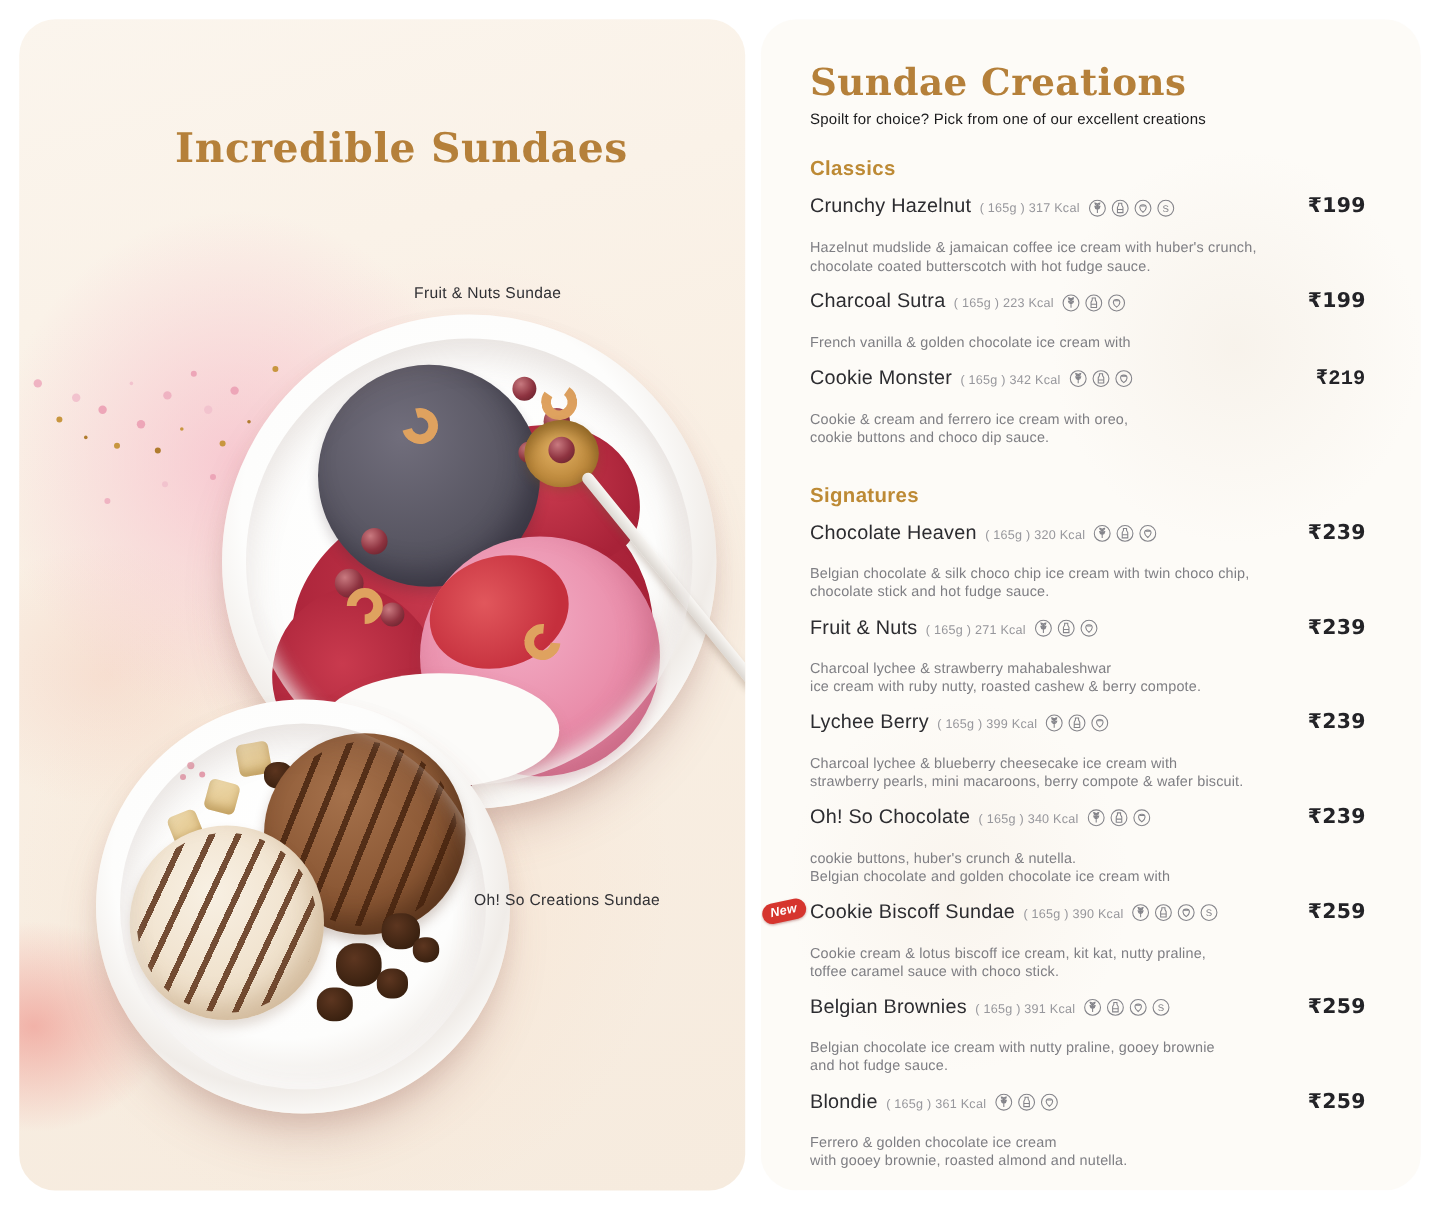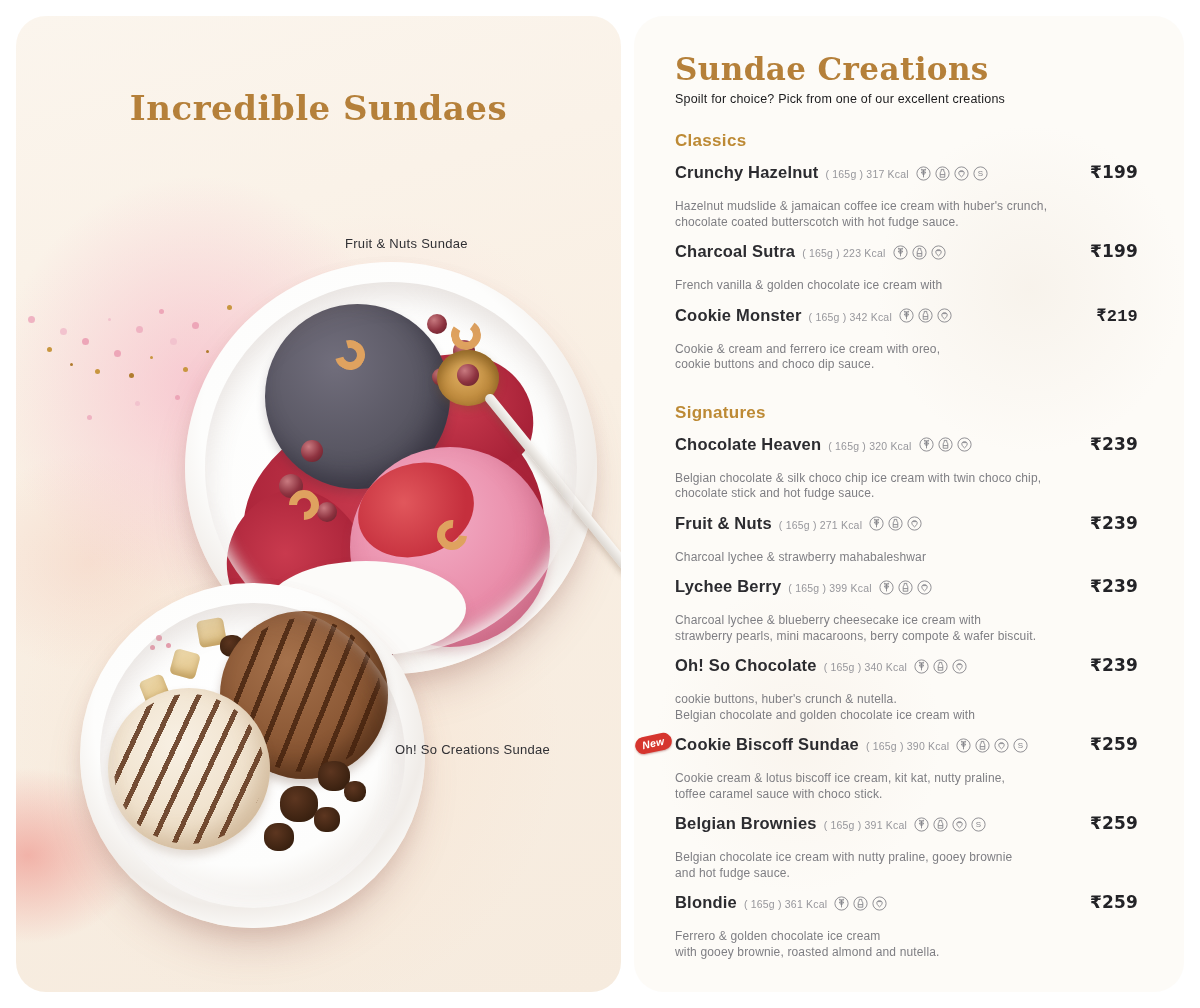--- a/index.html
+++ b/index.html
@@ -39,21 +39,21 @@
       112px 310px #efb3c2, 124px 338px 0 -2px #c8963f, 134px 292px 0 -1px #eda6b8,
       146px 322px #f2c3ce, 158px 350px 0 -1px #c8963f, 168px 306px #eda6b8,
       180px 332px 0 -2px #b07c2e, 192px 356px #efb3c2, 202px 288px 0 -1px #c8963f,
       214px 318px #eda6b8, 226px 344px 0 -2px #f2c3ce, 238px 300px 0 -1px #c8963f,
       248px 328px #eda6b8, 262px 352px 0 -1px #b07c2e, 272px 310px 0 -2px #efb3c2,
       286px 336px #eda6b8, 298px 296px 0 -1px #c8963f, 306px 322px 0 -2px #f2c3ce,
       150px 378px 0 -1px #eda6b8, 200px 386px 0 -2px #c8963f, 110px 384px 0 -1px #f2c3ce,
       250px 382px 0 -2px #eda6b8, 62px 398px 0 -1px #efb3c2, 176px 408px 0 -2px #c8963f;
   }
   .left-title{
-    position:absolute;left:0;top:72px;width:100%;text-align:center;margin:0;
+    position:absolute;left:0;top:72px;width:100%;text-align:center;margin:16px;
     font-family:"DejaVu Serif","Liberation Serif",serif;font-weight:700;
     font-size:34px;letter-spacing:.5px;
   }
   .caption{position:absolute;font-size:13px;color:#303034;letter-spacing:.3px;}
   .caption-top{left:329px;top:220px;}
   .caption-bottom{left:379px;top:726px;}
 
   .bowl{position:absolute;border-radius:50%;
     background:radial-gradient(circle at 46% 40%, #ffffff 0%, #fdfdfc 52%, #f0ece8 67%, #faf9f7 75%, #f5f3f0 100%);
     box-shadow:0 26px 40px -10px rgba(150,95,85,.28), 0 8px 16px rgba(150,95,85,.12);
@@ -95,21 +95,21 @@
   .minibead{border-radius:50%;background:#eba3b4;}
 
   
   .menu{position:absolute;inset:0;padding:36px 46px 0 41px;box-sizing:border-box;}
   .menu-title{margin:0;font-family:"DejaVu Serif","Liberation Serif",serif;
     font-weight:700;font-size:31px;line-height:34px;letter-spacing:.4px;}
   .menu-subtitle{margin:6px 0 0;font-size:12.5px;color:#1b1b1d;letter-spacing:.2px;line-height:15px;}
   .section-title{margin:24px 0 0;font-size:17px;font-weight:700;letter-spacing:.3px;line-height:20px;}
   .item{position:relative;margin-top:11px;}
   .row1{display:flex;align-items:baseline;line-height:20px;white-space:nowrap;}
-  .item-name{font-size:16.5px;font-weight:700;color:#2c2c30;letter-spacing:.2px;}
+  .item-name{font-size:16.5px;font-weight:400;color:#2c2c30;letter-spacing:.2px;}
   .item-meta{font-size:10.5px;color:#97979c;margin-left:7px;letter-spacing:.2px;}
   .item-icons{margin-left:7px;display:inline-flex;gap:4px;align-self:center;}
   .item-icons .ic svg{display:block;}
   .item-price{margin-left:auto;font-size:17px;font-weight:700;
     font-family:"DejaVu Sans","Liberation Sans",sans-serif;letter-spacing:.2px;}
   .item-desc{margin-top:15px;font-size:12px;line-height:15.5px;color:#7e7e83;letter-spacing:.15px;}
   .new-badge{position:absolute;left:-40px;top:1px;display:inline-block;
     padding:2px 7px 3px;border-radius:10px;transform:rotate(-12deg);
     color:#fff;font-size:10.5px;font-style:italic;font-weight:700;letter-spacing:.3px;
     box-shadow:0 1px 2px rgba(120,20,20,.35);}
@@ -356,20 +356,21 @@
                         <circle cx="7.5" cy="7.5" r="6.6"></circle>
                         <path d="M7.5 4.6c1.7 0 2.7 1.1 2.7 2.4 0 1.9-2.7 3.9-2.7 3.9S4.8 8.9 4.8 7c0-1.3 1-2.4 2.7-2.4z"></path>
                         <path d="M5.6 5.6h3.8"></path>
                       </svg>
                     </span>
                   </span>
       <span class="item-price" style="color: rgb(35, 35, 39);">₹239</span>
     </div>
     <div class="item-desc">
                   <div>Charcoal lychee &amp; strawberry mahabaleshwar</div>
+                  <div>ice cream with ruby nutty, roasted cashew &amp; berry compote.</div>
                 </div>
   </div>
 
   <div class="item">
 
     <div class="row1">
       <span class="item-name">Lychee Berry</span>
       <span class="item-meta">( 165g ) 399 Kcal</span>
       <span class="item-icons">
                     <span class="ic">

